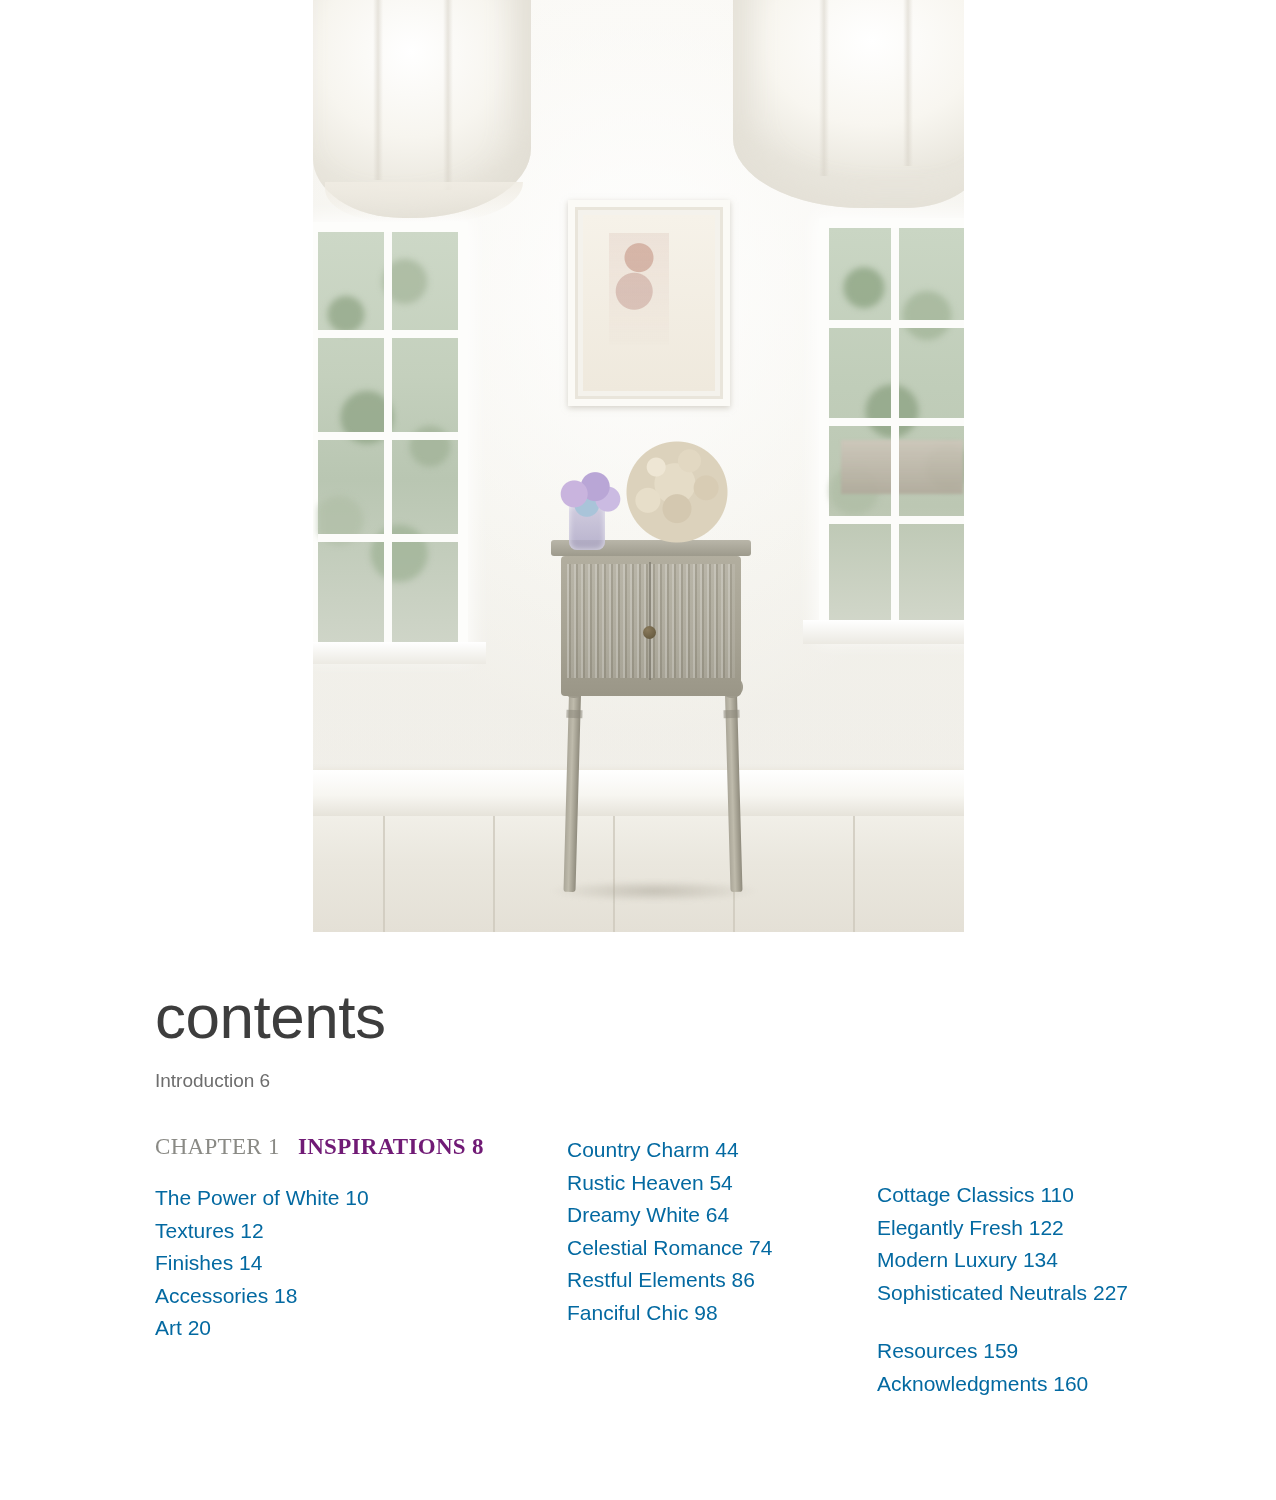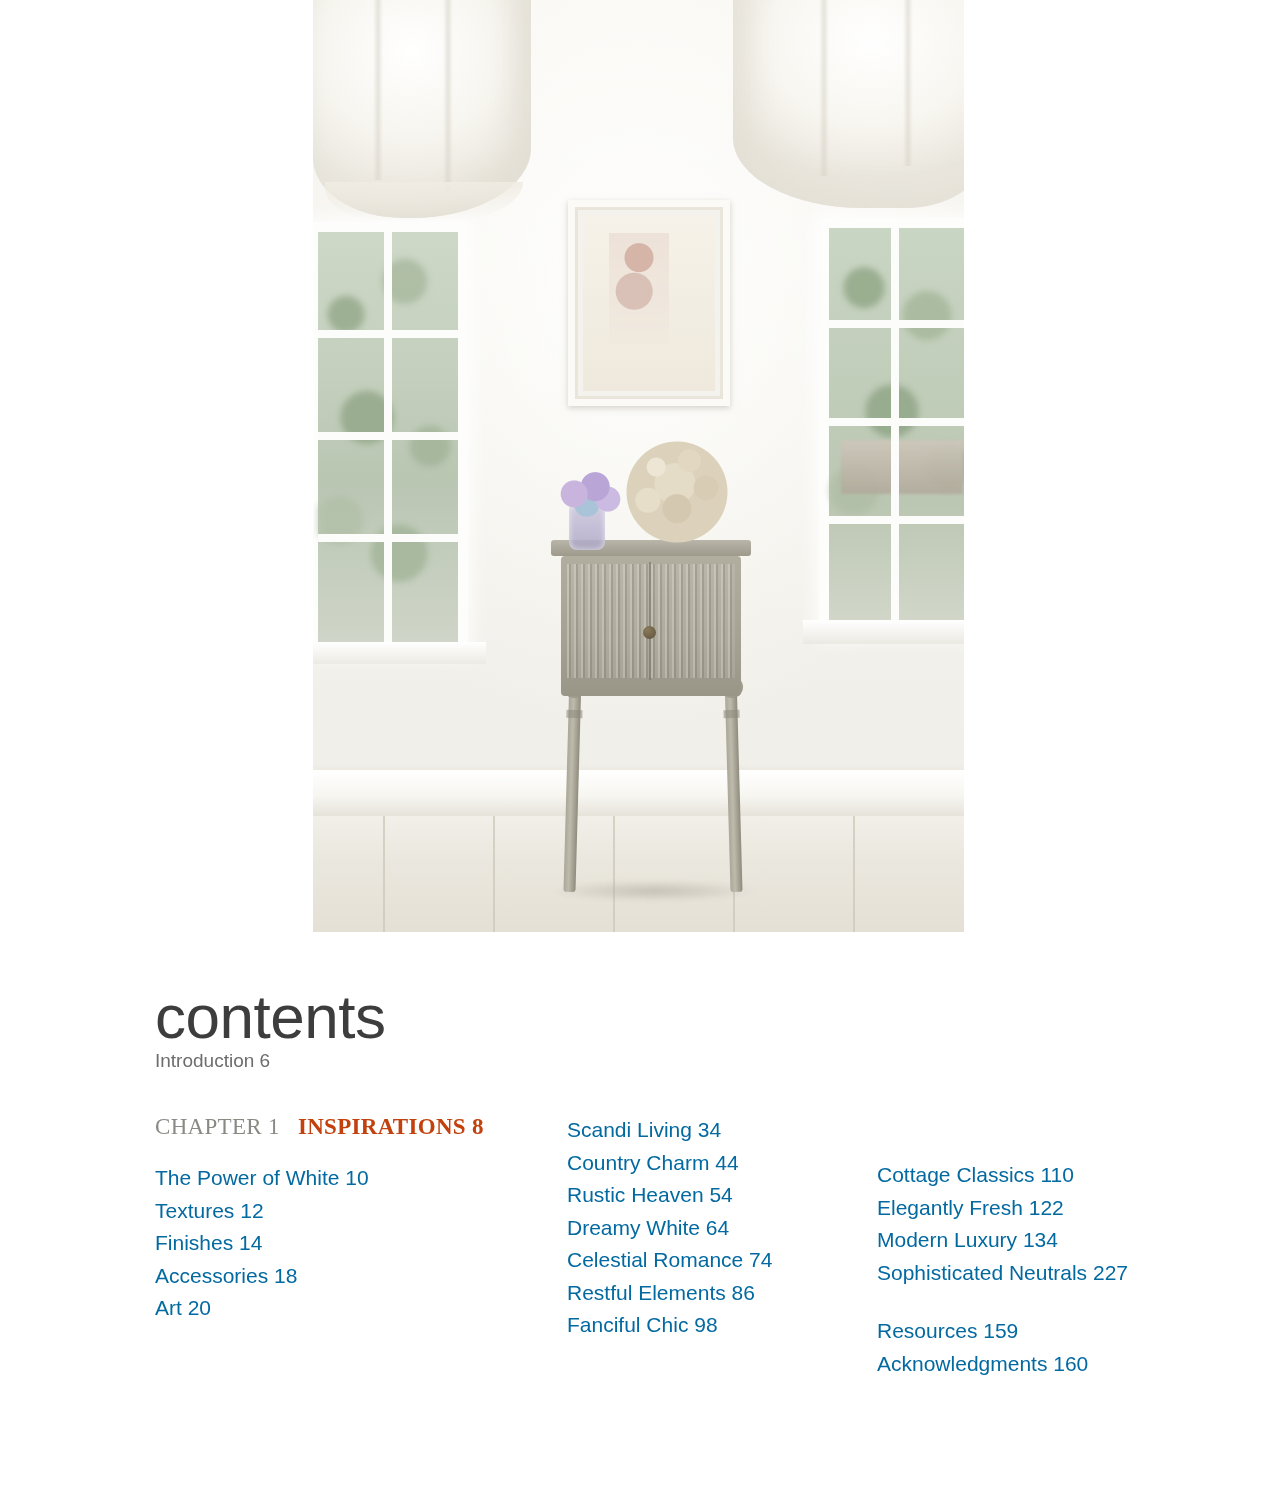--- a/index.html
+++ b/index.html
@@ -302,21 +302,21 @@
   .contents h1 {
     margin: 0;
     font-size: 62px;
     font-weight: 300;
     letter-spacing: -0.5px;
     color: #3d3d3d;
     line-height: 1;
     font-family: "Liberation Sans", sans-serif;
   }
   .intro {
-    margin-top: 2px;
+    margin-top: 22px;
     font-size: 19px;
     color: #6d6d6d;
   }
   .cols {
     margin-top: 42px;
     display: flex;
   }
   .col-1 { width: 412px; }
   .col-2 { width: 310px; }
   .col-3 { width: 300px; }
@@ -326,21 +326,21 @@
     color: #8a8a85;
     letter-spacing: 0.3px;
     margin-bottom: 22px;
     white-space: nowrap;
   }
   .chapter-head .num {
     font-weight: 400;
   }
   .chapter-head .title {
     font-weight: 700;
-    color: #c2410c;
+    color: #701a75;
   }
   .entry {
     font-size: 21px;
     color: #0369a1;
     line-height: 1.55;
     white-space: nowrap;
   }
   .spacer-head { height: 45px; }
   .gap { height: 26px; }
 </style>
@@ -425,21 +425,20 @@
         <span class="title">INSPIRATIONS 8</span>
       </div>
       <div class="entry">The Power of White 10</div>
       <div class="entry">Textures 12</div>
       <div class="entry">Finishes 14</div>
       <div class="entry">Accessories 18</div>
       <div class="entry">Art 20</div>
     </div>
 
     <div class="col-2">
-      <div class="entry">Scandi Living 34</div>
       <div class="entry">Country Charm 44</div>
       <div class="entry">Rustic Heaven 54</div>
       <div class="entry">Dreamy White 64</div>
       <div class="entry">Celestial Romance 74</div>
       <div class="entry">Restful Elements 86</div>
       <div class="entry">Fanciful Chic 98</div>
     </div>
 
     <div class="col-3">
       <div class="spacer-head"></div>

